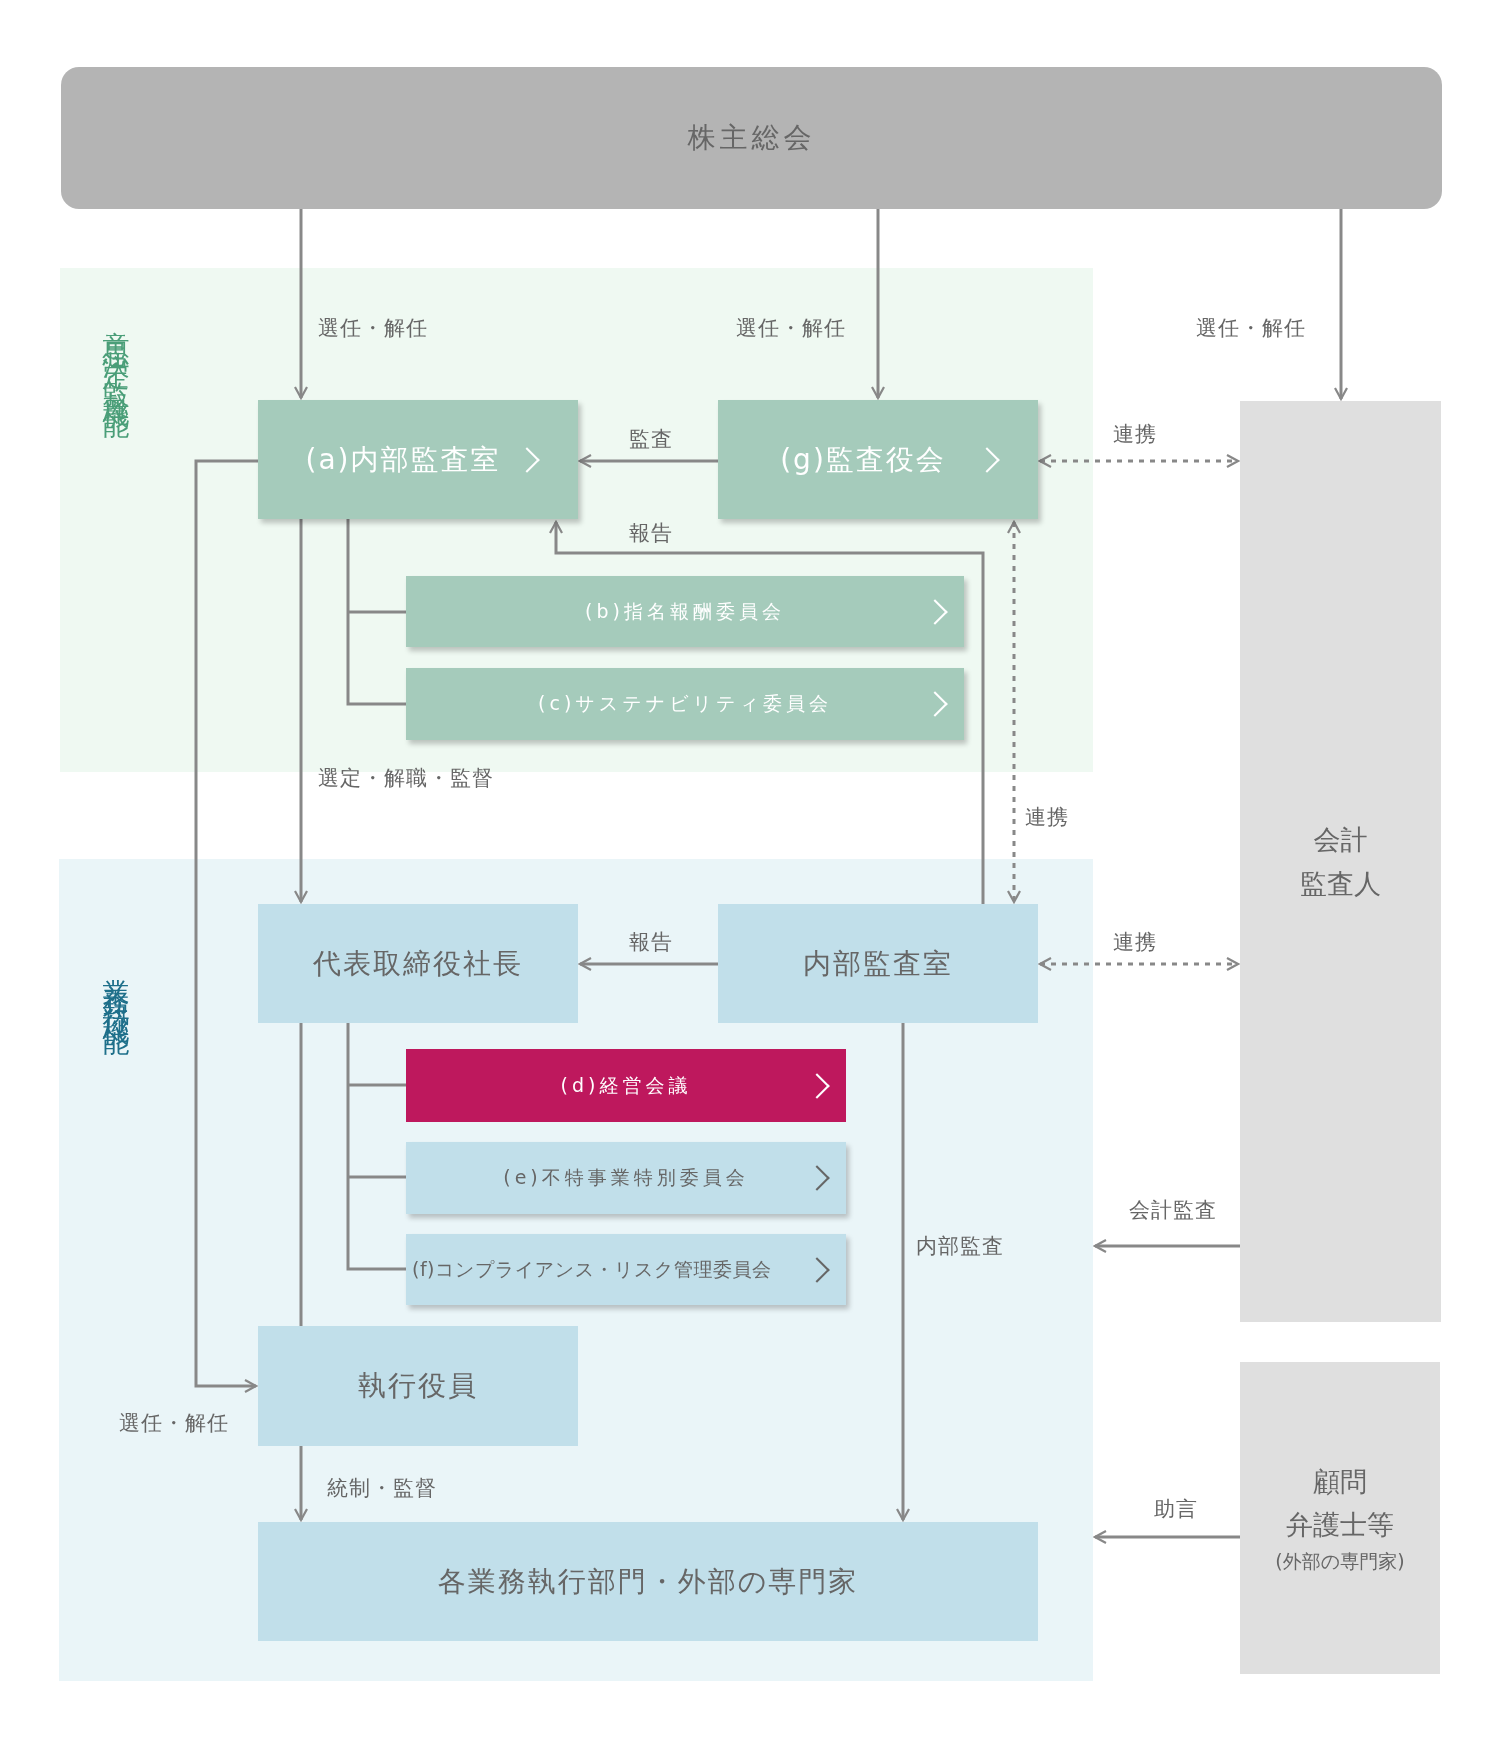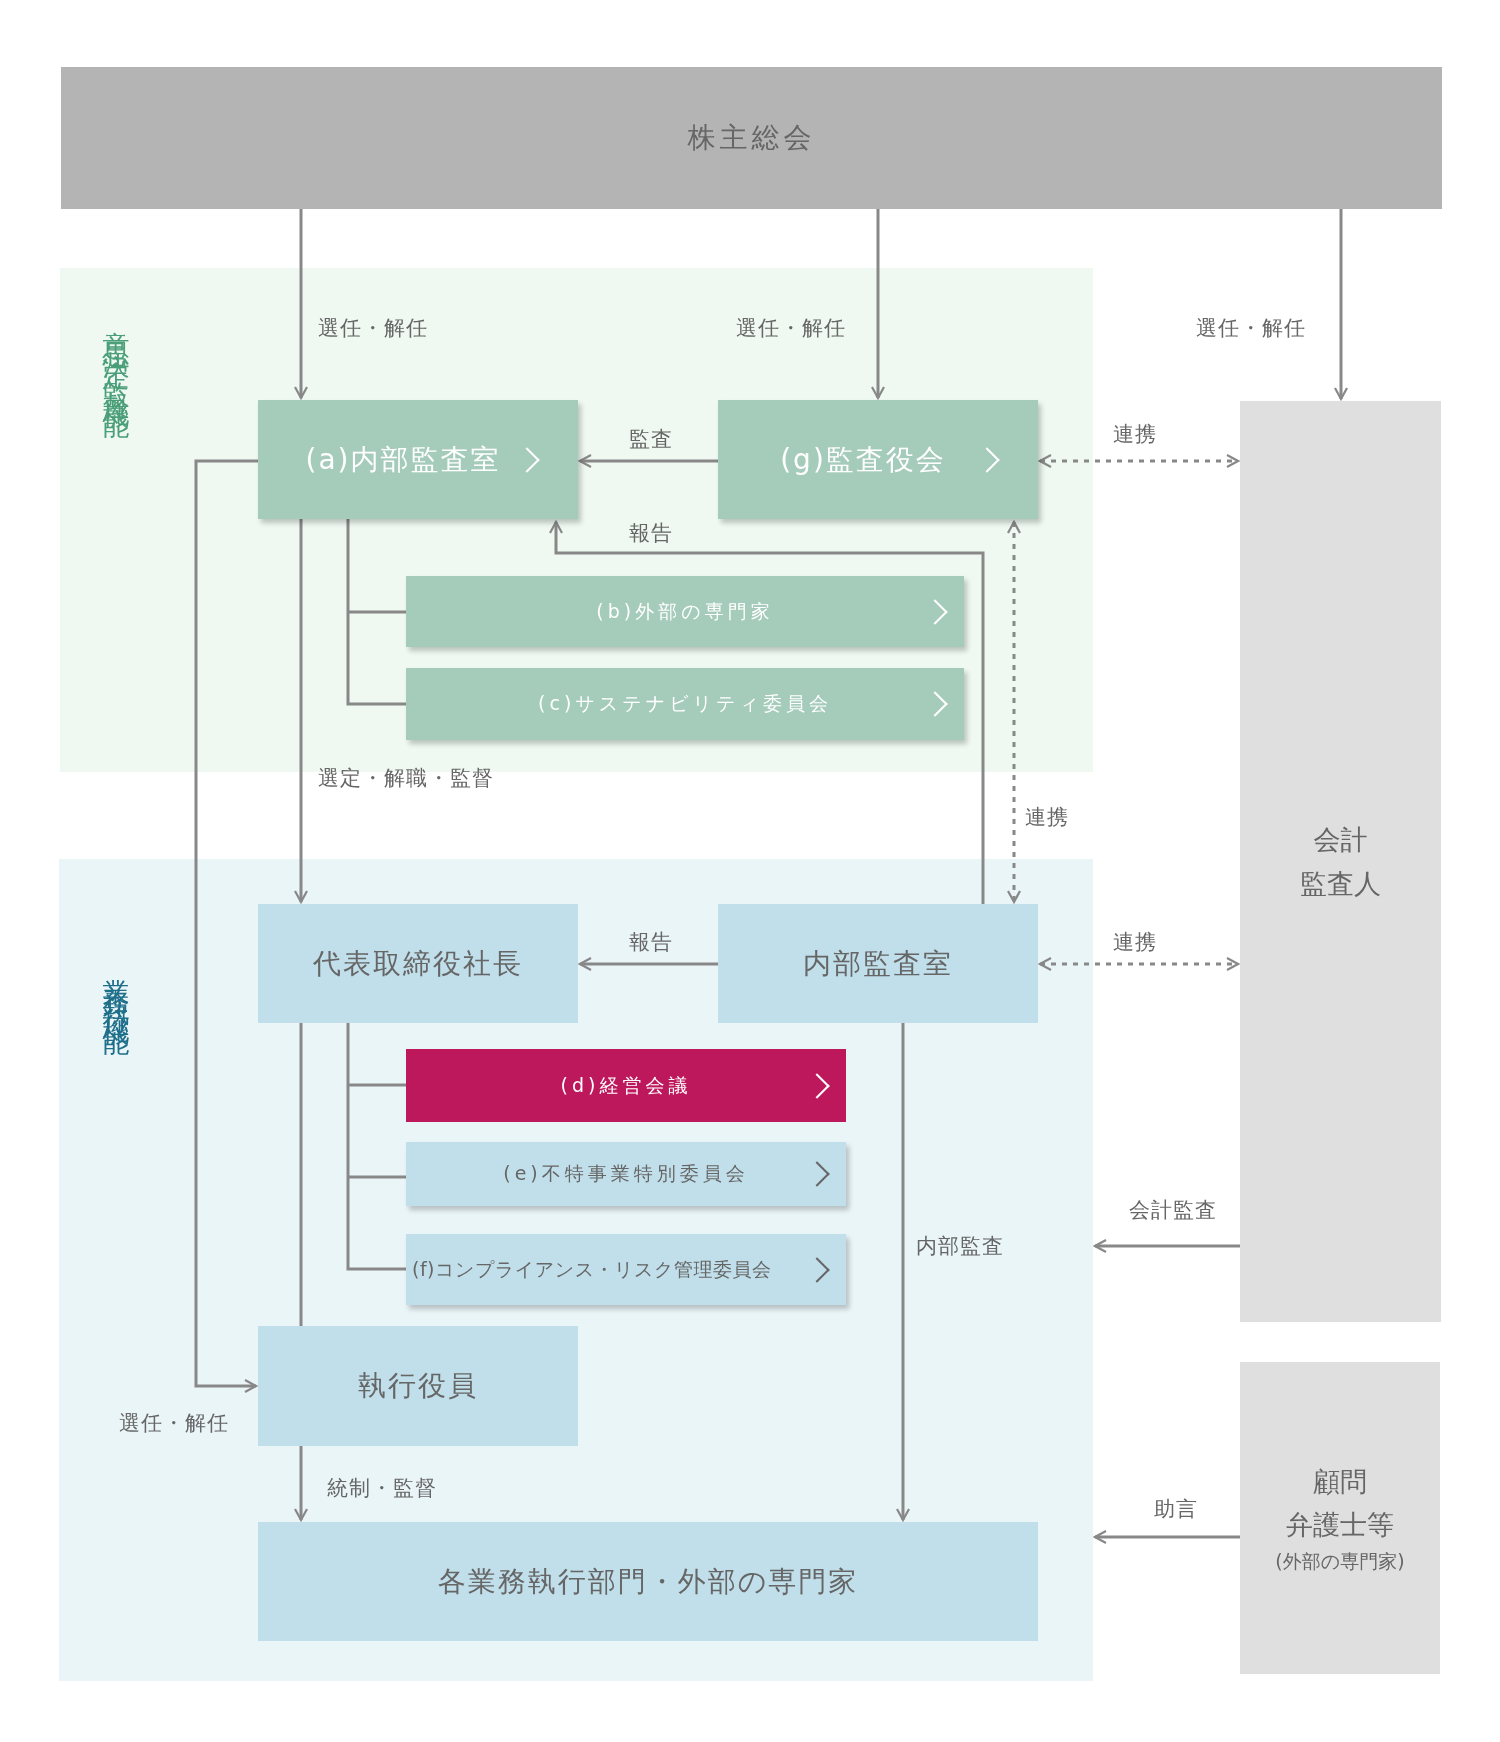--- a/index.html
+++ b/index.html
@@ -13,21 +13,21 @@
   .gray-light { background: #dfdfdf; }
   .teal { background: #a5cbbb; color: #ffffff; box-shadow: 3px 4px 5px rgba(0,0,0,0.22); }
   .lblue { background: #c1dfea; color: #666666; }
   .lblue.shadow { box-shadow: 3px 4px 5px rgba(0,0,0,0.22); }
   .navy { background: #be185d; color: #ffffff; }
   .vlabel { writing-mode: vertical-rl; text-orientation: upright; font-size: 27px; letter-spacing: 10px; }
   .edge-label { position: absolute; font-size: 21px; color: #666666; white-space: nowrap; letter-spacing: 1px; }
   .chev { position: absolute; right: 20px; top: 50%; width: 16px; height: 16px;
           border-top: 2px solid currentColor; border-right: 2px solid currentColor;
           transform: translateY(-50%) rotate(45deg); }
-  .big-title { font-size: 28px; letter-spacing: 4px; }
+  .big-title { font-size: 28px; letter-spacing: 4px; border-radius: 18px; }
   .mid-title { font-size: 28px; letter-spacing: 2px; }
   .com-title { font-size: 19px; letter-spacing: 4px; }
   .right-title { font-size: 27px; text-align: center; line-height: 1.6; }
   svg#lines { position: absolute; left: 0; top: 0; }
   .stack { display: flex; flex-direction: column; align-items: center; }
 </style>
 </head>
 <body>
 
 <div class="abs region-green" style="left:60px;top:268px;width:1033px;height:504px;"></div>
@@ -95,21 +95,21 @@
   <span>(a)内部監査室</span>
   <span class="chev" style="right:42px;"></span>
 </div>
 
 <div class="abs box teal mid-title" style="left:718px;top:400px;width:320px;height:119px;padding-right:30px;">
   <span>(g)監査役会</span>
   <span class="chev" style="right:42px;"></span>
 </div>
 
 <div class="abs box teal com-title" style="left:406px;top:576px;width:558px;height:71px;">
-  <span>(b)外部の専門家</span>
+  <span>(b)指名報酬委員会</span>
   <span class="chev"></span>
 </div>
 
 <div class="abs box teal com-title" style="left:406px;top:668px;width:558px;height:72px;">
   <span>(c)サステナビリティ委員会</span>
   <span class="chev"></span>
 </div>
 
 <div class="abs box gray-light" style="left:1240px;top:401px;width:201px;height:921px;">
   <div class="stack right-title">
@@ -124,21 +124,21 @@
 
 <div class="abs box lblue mid-title" style="left:718px;top:904px;width:320px;height:119px;">
   <span>内部監査室</span>
 </div>
 
 <div class="abs box navy com-title" style="left:406px;top:1049px;width:440px;height:73px;">
   <span>(d)経営会議</span>
   <span class="chev"></span>
 </div>
 
-<div class="abs box lblue shadow com-title" style="left:406px;top:1142px;width:440px;height:64px;">
+<div class="abs box lblue shadow com-title" style="left:406px;top:1142px;width:440px;height:72px;">
   <span>(e)不特事業特別委員会</span>
   <span class="chev"></span>
 </div>
 
 <div class="abs box lblue shadow" style="left:406px;top:1234px;width:440px;height:71px;justify-content:flex-start;padding-left:6px;font-size:19px;letter-spacing:0.5px;">
   <span>(f)コンプライアンス・リスク管理委員会</span>
   <span class="chev"></span>
 </div>
 
 <div class="abs box lblue mid-title" style="left:258px;top:1326px;width:320px;height:120px;">

